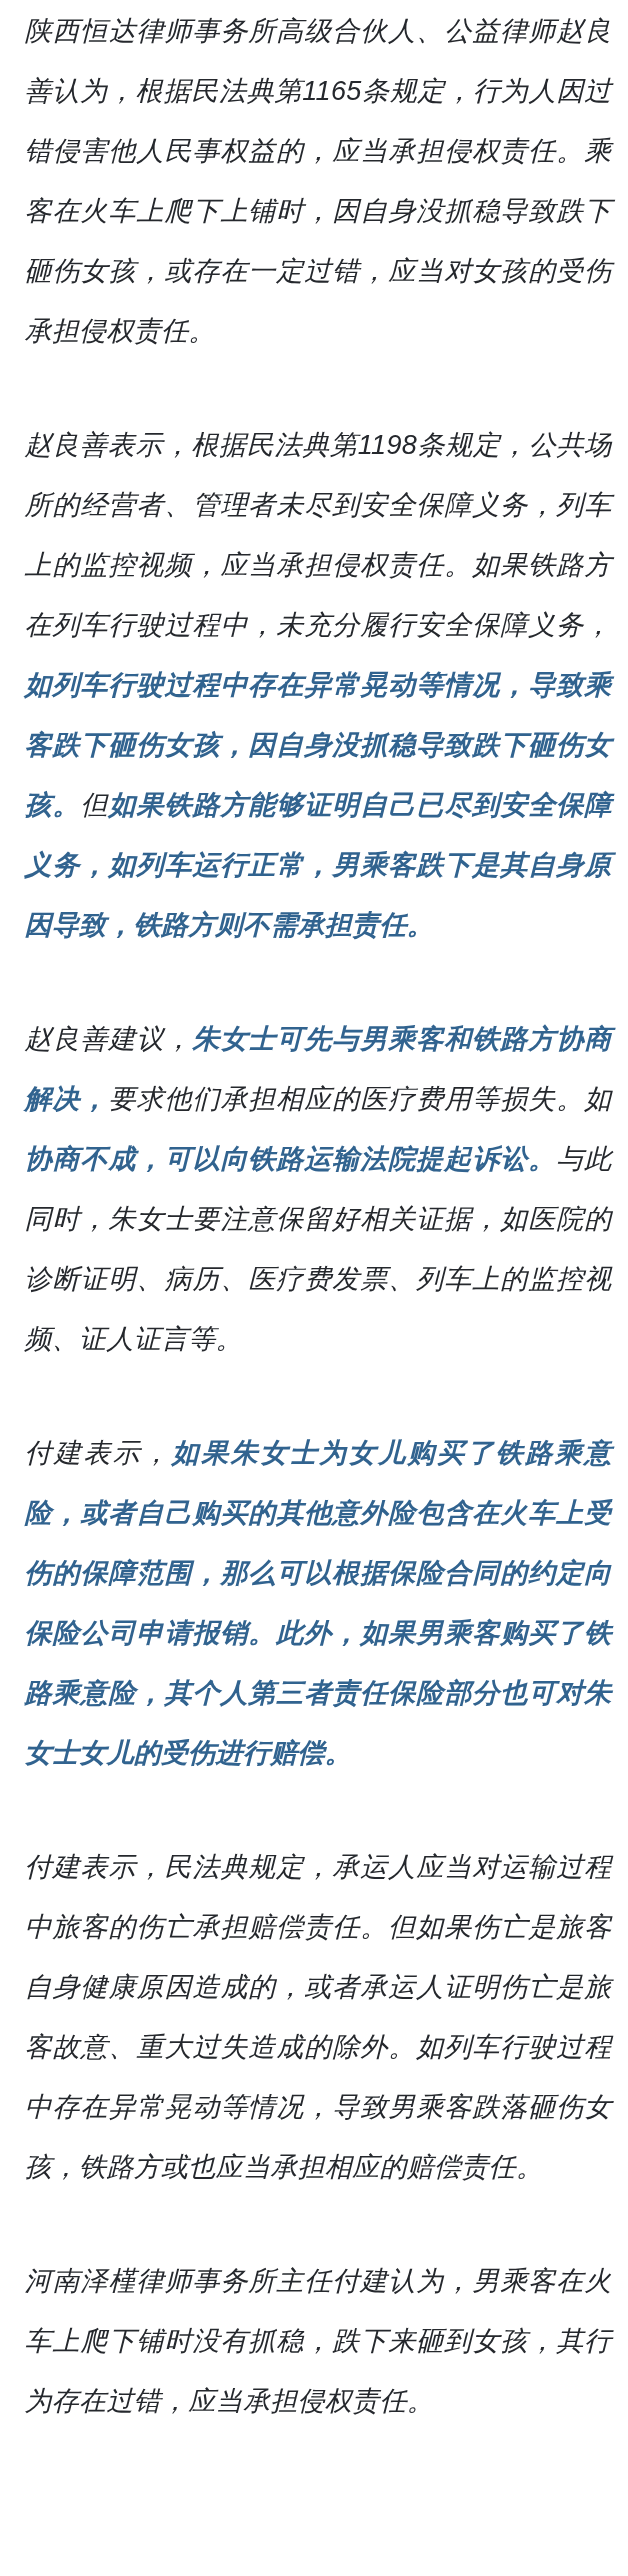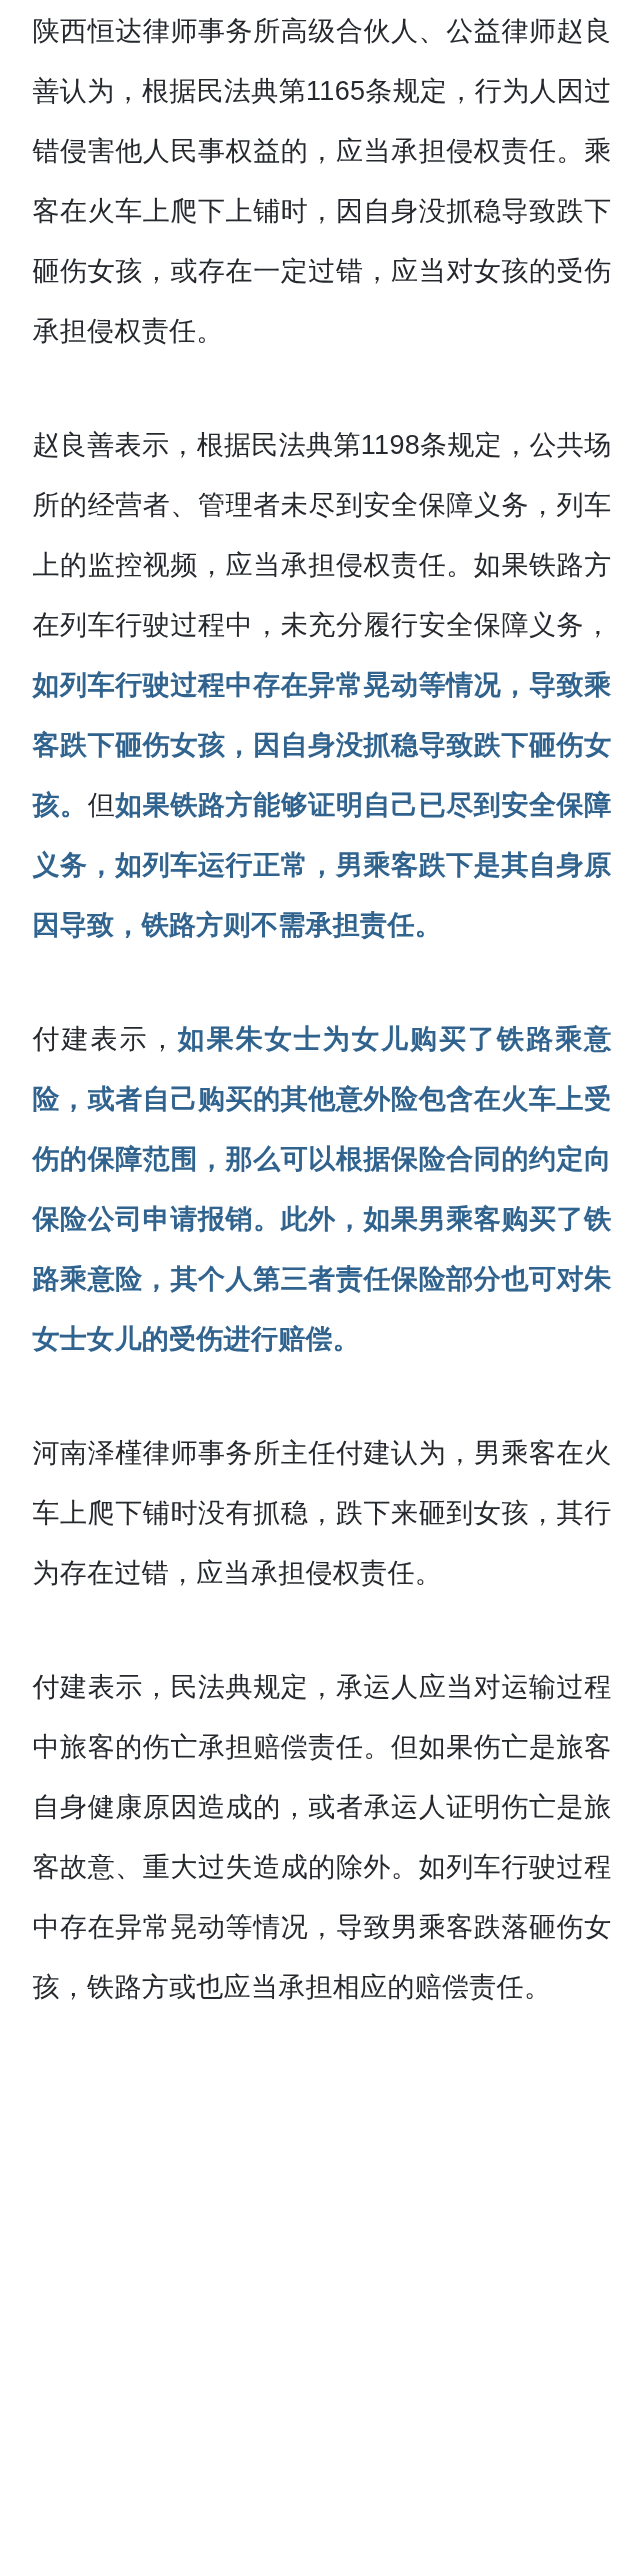--- a/index.html
+++ b/index.html
@@ -19,21 +19,22 @@
     font-family: "Liberation Sans", "DejaVu Sans", sans-serif;
     font-size: 27px;
     line-height: 60px;
     letter-spacing: 0.3px;
     color: #25282d;
     text-align: justify;
     text-justify: inter-ideograph;
     word-break: break-all;
   }
   .article p {
-    margin: 0 0 54px 16px;
+    margin: 0 0 54px 8px;
+    font-style: italic;
   }
   .article p:last-child {
     margin-bottom: 0;
   }
   .seg {
     color: #25282d;
     font-weight: 400;
   }
   .hl {
     color: #31638f;
@@ -42,21 +43,22 @@
 </style>
 </head>
 <body>
 
 <div class="article">
 
   <p><span class="seg">陕西恒达律师事务所高级合伙人、公益律师赵良善认为，根据民法典第1165条规定，行为人因过错侵害他人民事权益的，应当承担侵权责任。乘客在火车上爬下上铺时，因自身没抓稳导致跌下砸伤女孩，或存在一定过错，应当对女孩的受伤承担侵权责任。</span></p>
 
   <p><span class="seg">赵良善表示，根据民法典第1198条规定，公共场所的经营者、管理者未尽到安全保障义务，列车上的监控视频，应当承担侵权责任。如果铁路方在列车行驶过程中，未充分履行安全保障义务，</span><span class="hl">如列车行驶过程中存在异常晃动等情况，导致乘客跌下砸伤女孩，因自身没抓稳导致跌下砸伤女孩。</span><span class="seg">但</span><span class="hl">如果铁路方能够证明自己已尽到安全保障义务，如列车运行正常，男乘客跌下是其自身原因导致，铁路方则不需承担责任。</span></p>
 
+  <p><span class="seg">赵良善建议，</span><span class="hl">朱女士可先与男乘客和铁路方协商解决，</span><span class="seg">要求他们承担相应的医疗费用等损失。如</span><span class="hl">协商不成，可以向铁路运输法院提起诉讼。</span><span class="seg">与此同时，朱女士要注意保留好相关证据，如医院的诊断证明、病历、医疗费发票、列车上的监控视频、证人证言等。</span></p>
 
   <p><span class="seg">付建表示，</span><span class="hl">如果朱女士为女儿购买了铁路乘意险，或者自己购买的其他意外险包含在火车上受伤的保障范围，那么可以根据保险合同的约定向保险公司申请报销。此外，如果男乘客购买了铁路乘意险，其个人第三者责任保险部分也可对朱女士女儿的受伤进行赔偿。</span></p>
 
+  <p><span class="seg">付建表示，民法典规定，承运人应当对运输过程中旅客的伤亡承担赔偿责任。但如果伤亡是旅客自身健康原因造成的，或者承运人证明伤亡是旅客故意、重大过失造成的除外。如列车行驶过程中存在异常晃动等情况，导致男乘客跌落砸伤女孩，铁路方或也应当承担相应的赔偿责任。</span></p>
+
   <p><span class="seg">河南泽槿律师事务所主任付建认为，男乘客在火车上爬下铺时没有抓稳，跌下来砸到女孩，其行为存在过错，应当承担侵权责任。</span></p>
-
-  <p><span class="seg">付建表示，民法典规定，承运人应当对运输过程中旅客的伤亡承担赔偿责任。但如果伤亡是旅客自身健康原因造成的，或者承运人证明伤亡是旅客故意、重大过失造成的除外。如列车行驶过程中存在异常晃动等情况，导致男乘客跌落砸伤女孩，铁路方或也应当承担相应的赔偿责任。</span></p>
 
 </div>
 
 
 </body></html>

